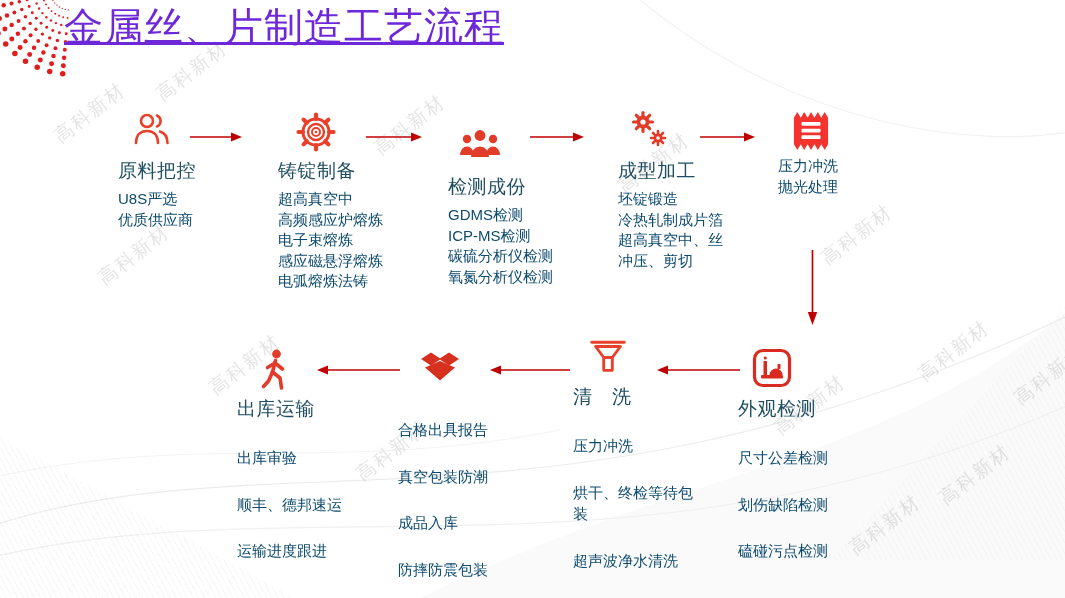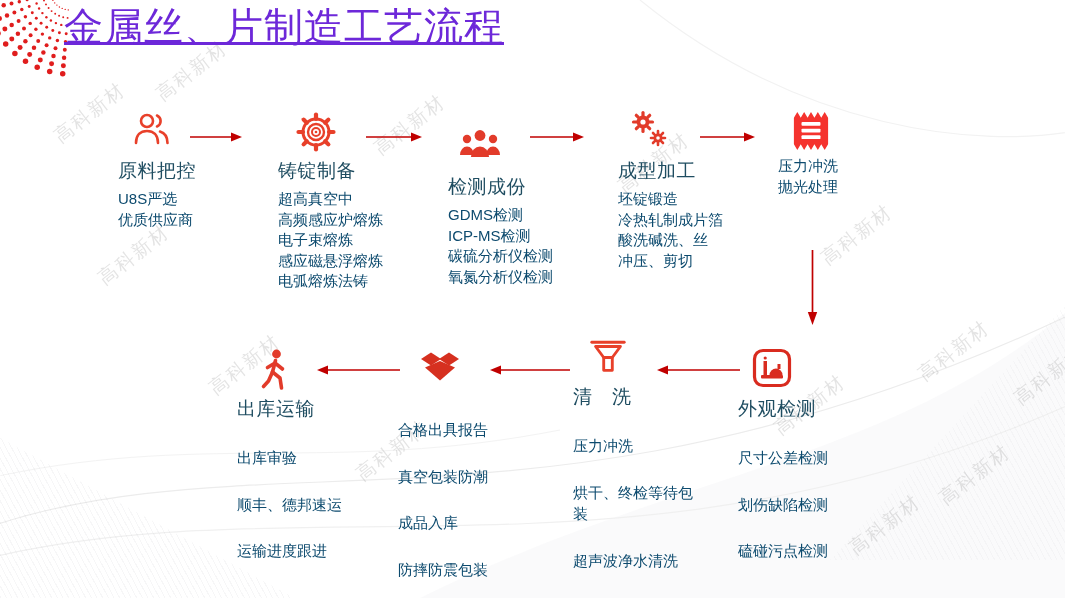--- a/index.html
+++ b/index.html
@@ -223,21 +223,21 @@
         <line x1="28" y1="32.5" x2="28" y2="35"></line>
           <line x1="31.2" y1="31.2" x2="33" y2="33"></line>
       </g>
       <circle cx="28" cy="28" r="4.5" fill="#e23b2a"></circle>
         <circle cx="28" cy="28" r="1.8" fill="#ffffff"></circle>
     </svg>
   </div>
   <h3 class="step-title">成型加工</h3>
   <div class="step-line">坯锭锻造</div>
   <div class="step-line">冷热轧制成片箔</div>
-  <div class="step-line">酸洗碱洗、丝</div>
+  <div class="step-line">超高真空中、丝</div>
   <div class="step-line">冲压、剪切</div>
 </div>
 
 <div class="step r1" style="left:778px;top:110px;width:160px">
   <div class="icon-wrap" style="padding-left:14px">
     <svg width="38" height="42" viewBox="0 0 40 44">
       <path fill="#f5332e" d="M2 8 L5.6 2 L9.2 8 L12.8 2 L16.4 8 L20 2 L23.6 8 L27.2 2 L30.8 8 L34.4 2 L38 8
         V36 L34.4 42 L30.8 36 L27.2 42 L23.6 36 L20 42 L16.4 36 L12.8 42 L9.2 36 L5.6 42 L2 36 Z"></path>
       <rect x="10" y="12.5" width="20" height="4" rx="1" fill="#ffffff"></rect>
       <rect x="10" y="19.5" width="20" height="4" rx="1" fill="#ffffff"></rect>

